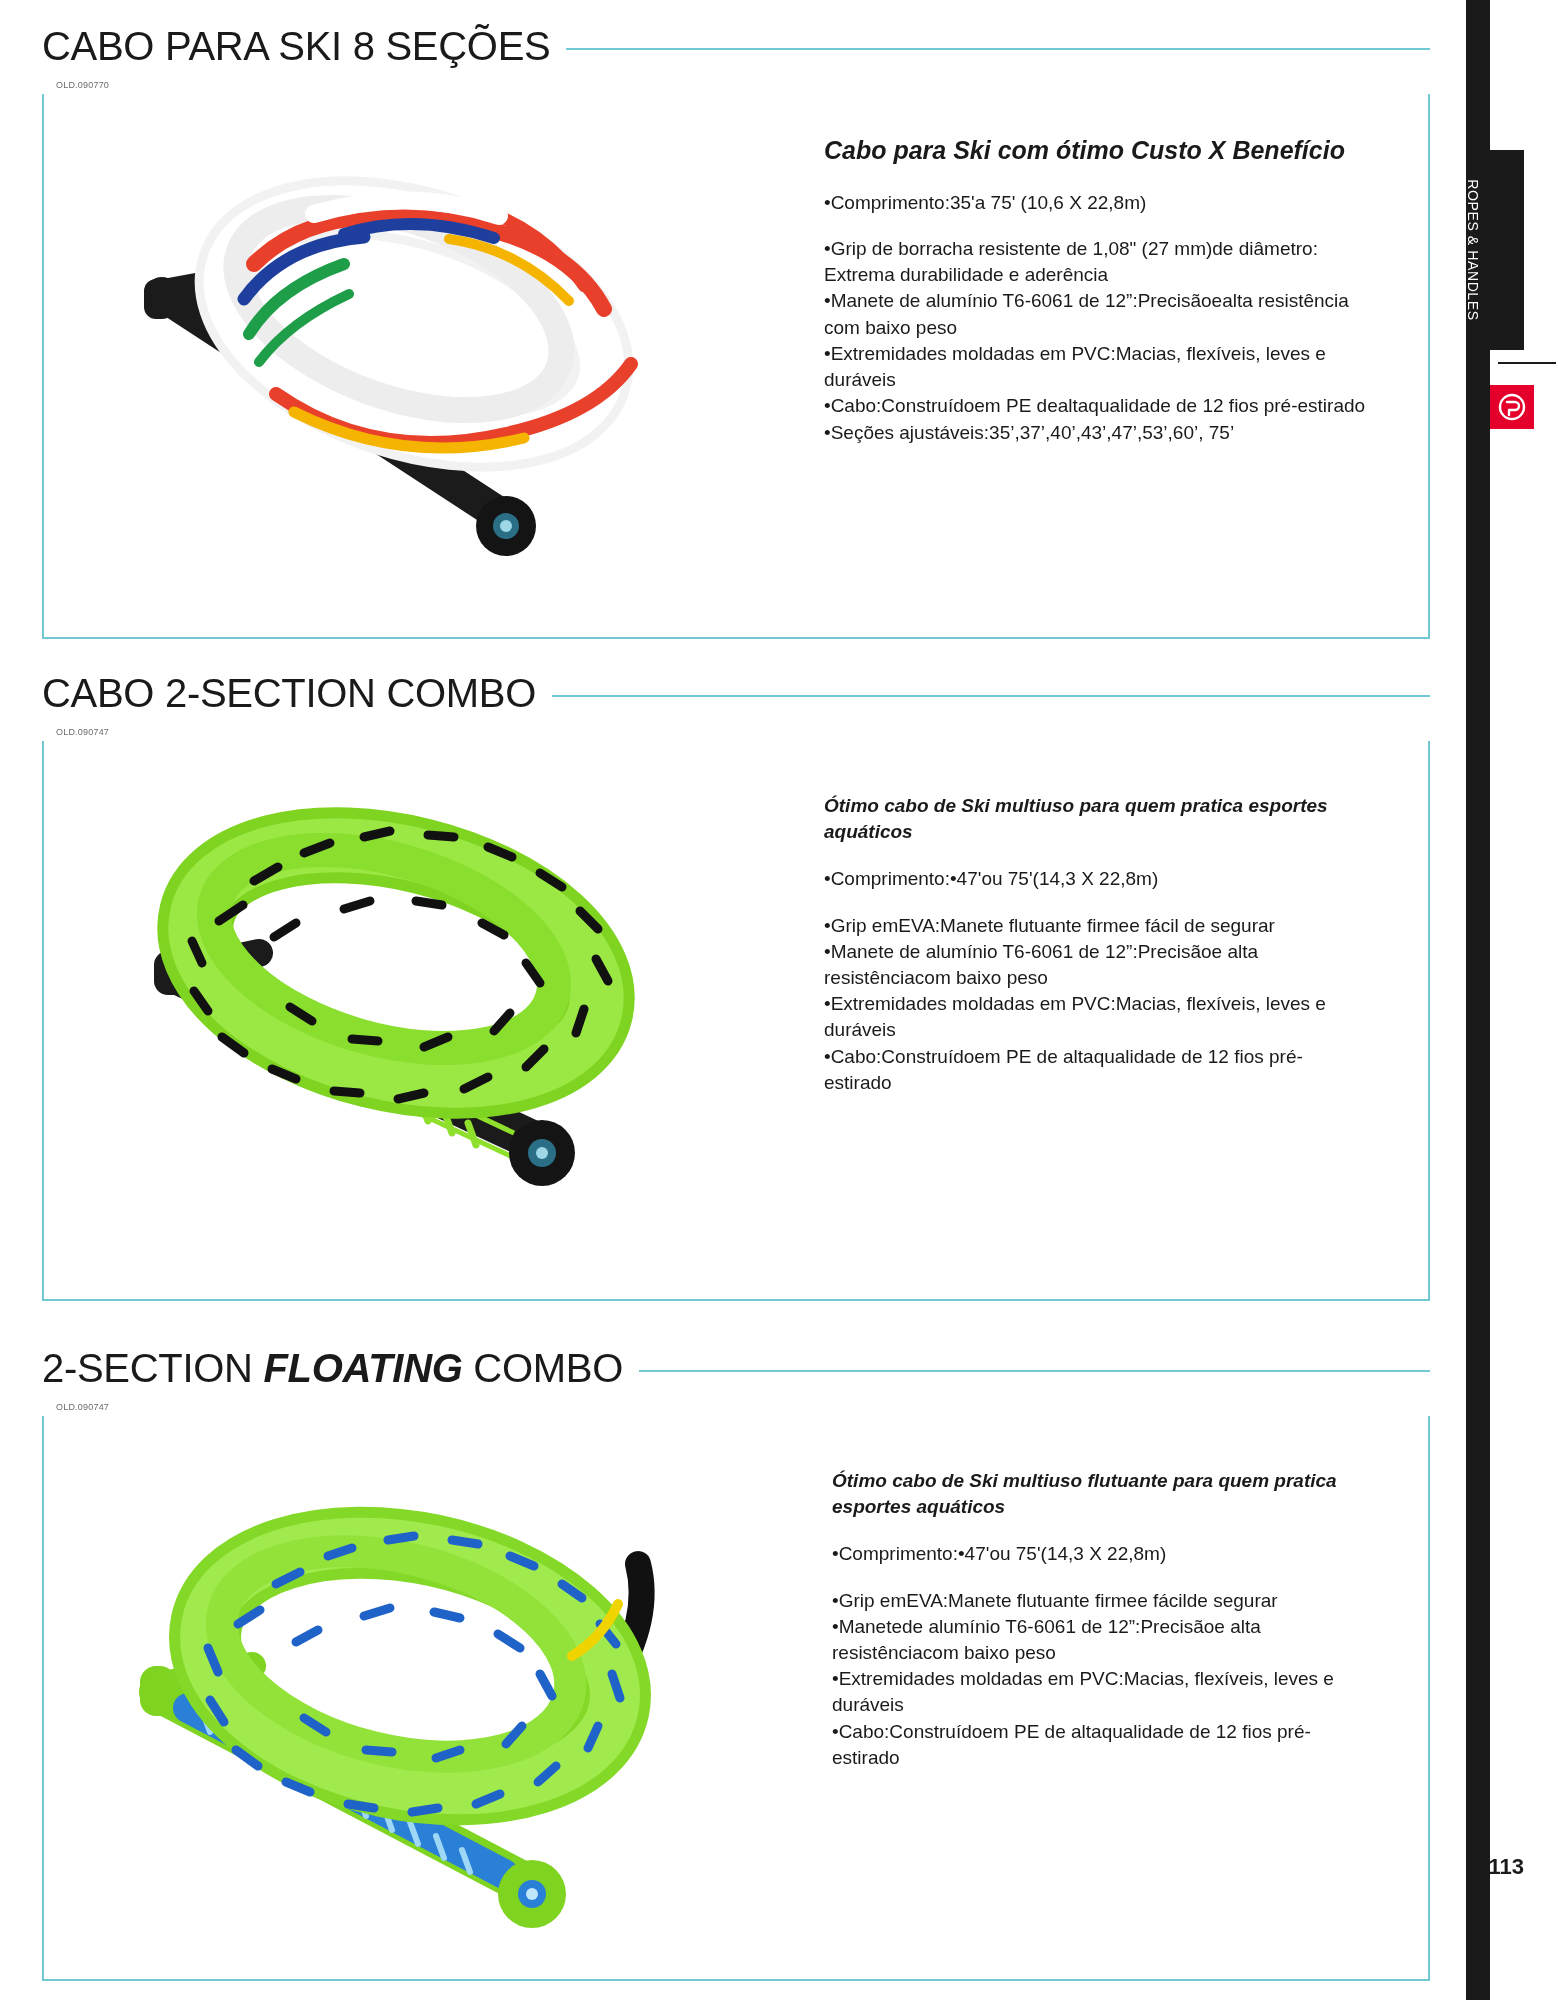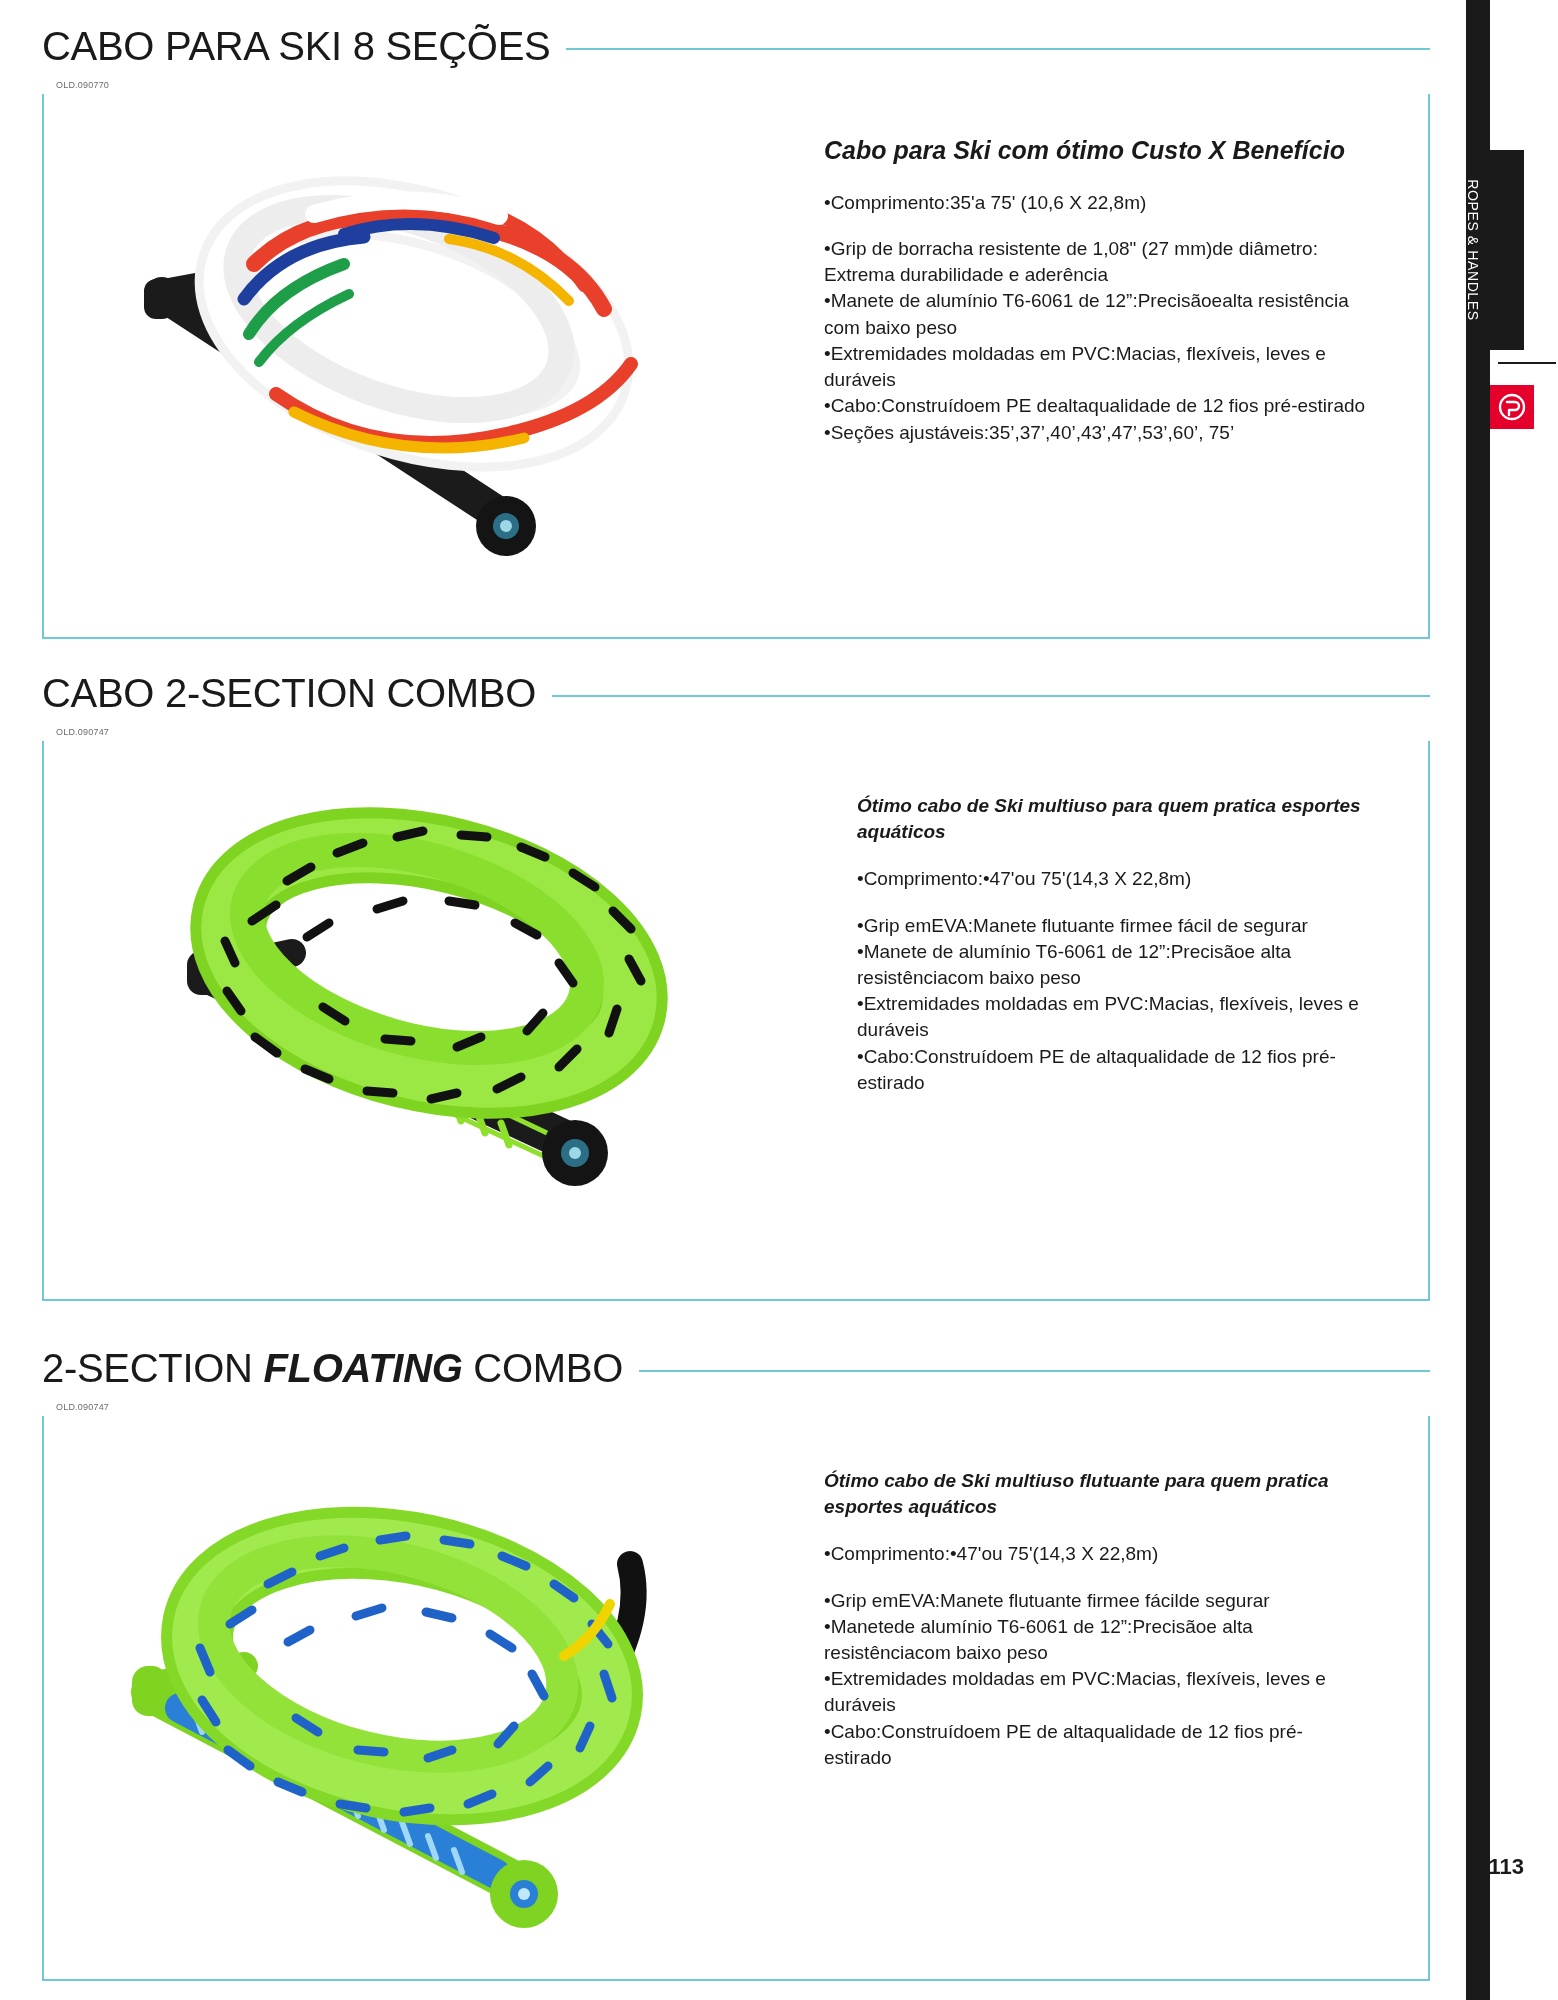--- a/index.html
+++ b/index.html
@@ -152,22 +152,22 @@
     
     content: "";
     position: absolute;
     top: -2px;
     right: -2px;
     width: 0;
     height: 2px;
     background: #6fc8d4;
   }
   .card-1 { height: 545px; }
-  .card-2 { height: 560px; padding-left: 33px; }
-  .card-3 { height: 565px; }
+  .card-2 { height: 560px; }
+  .card-3 { height: 565px; padding-left: 8px; }
 
   .card-inner {
     display: flex;
     height: 100%;
   }
   .img-col {
     width: 760px;
     position: relative;
   }
   .txt-col {

